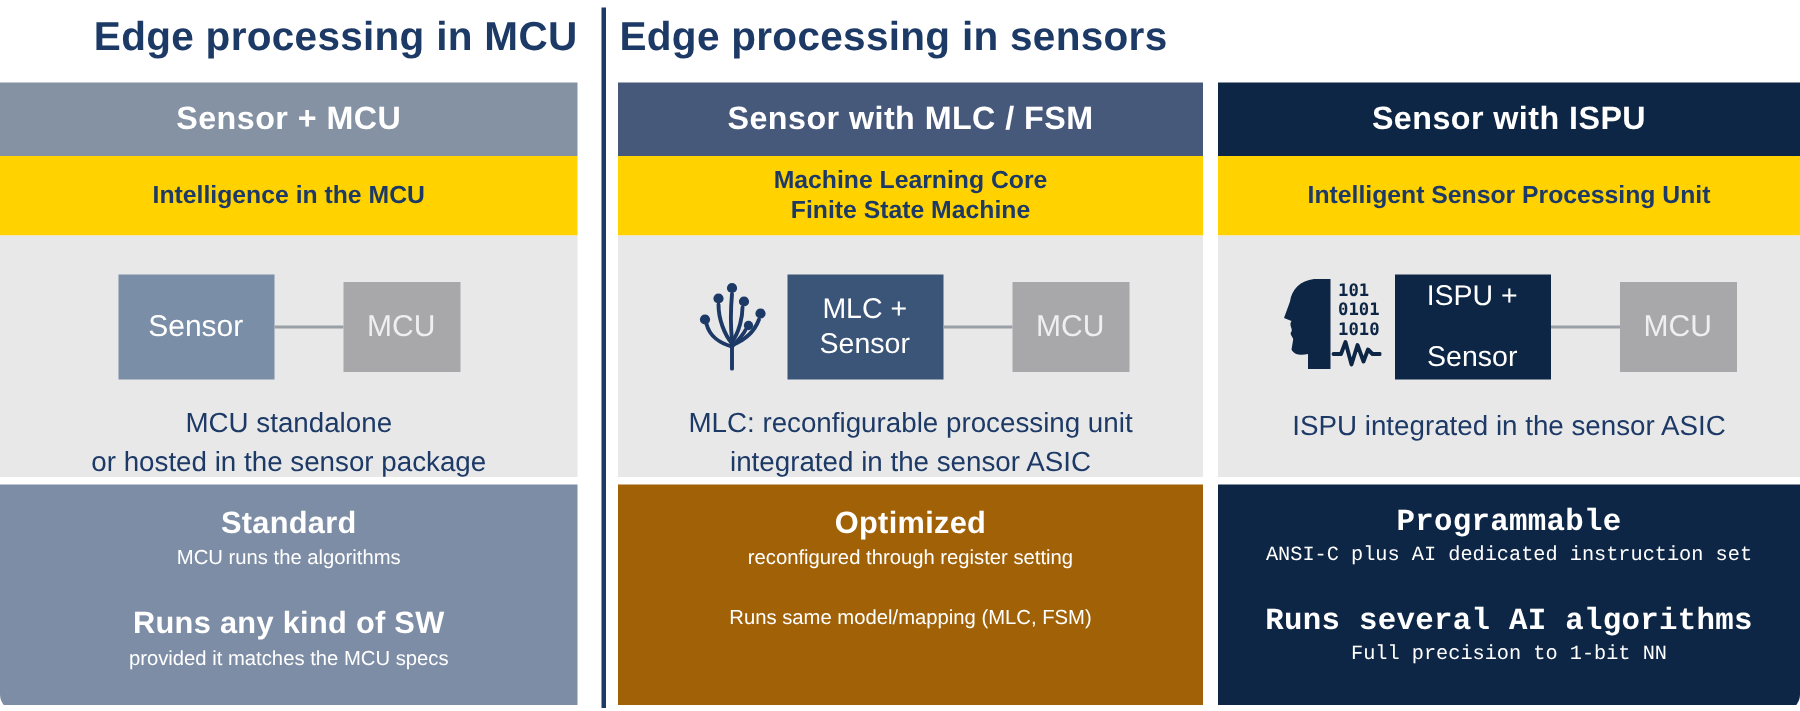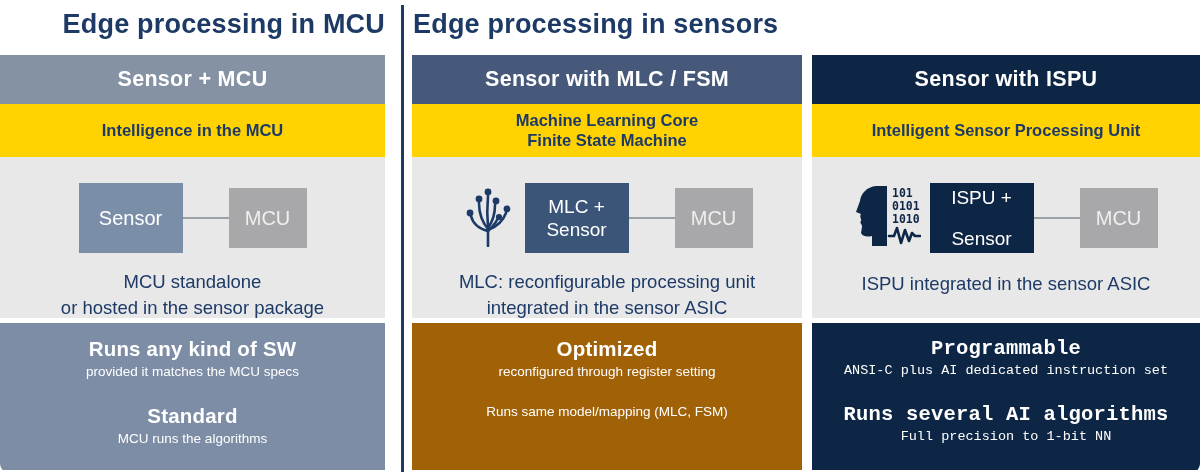--- a/index.html
+++ b/index.html
@@ -76,26 +76,26 @@
           <span>MCU</span>
         </div>
       </div>
       <div class="desc">
         <div>MCU standalone</div>
         <div>or hosted in the sensor package</div>
       </div>
     </div>
     <div class="features feat-1">
       <div class="feature-block">
+        <div class="feature-title">Standard</div>
+        <div class="feature-sub">MCU runs the algorithms</div>
+      </div>
+      <div class="feature-block">
         <div class="feature-title">Runs any kind of SW</div>
         <div class="feature-sub">provided it matches the MCU specs</div>
-      </div>
-      <div class="feature-block">
-        <div class="feature-title">Standard</div>
-        <div class="feature-sub">MCU runs the algorithms</div>
       </div>
     </div>
   </div>
 
   <div class="col col-2">
     <div class="col-header hdr-2">Sensor with MLC / FSM</div>
     <div class="yellow-bar">
       <span>Machine Learning Core</span>
       <span>Finite State Machine</span>
     </div>

